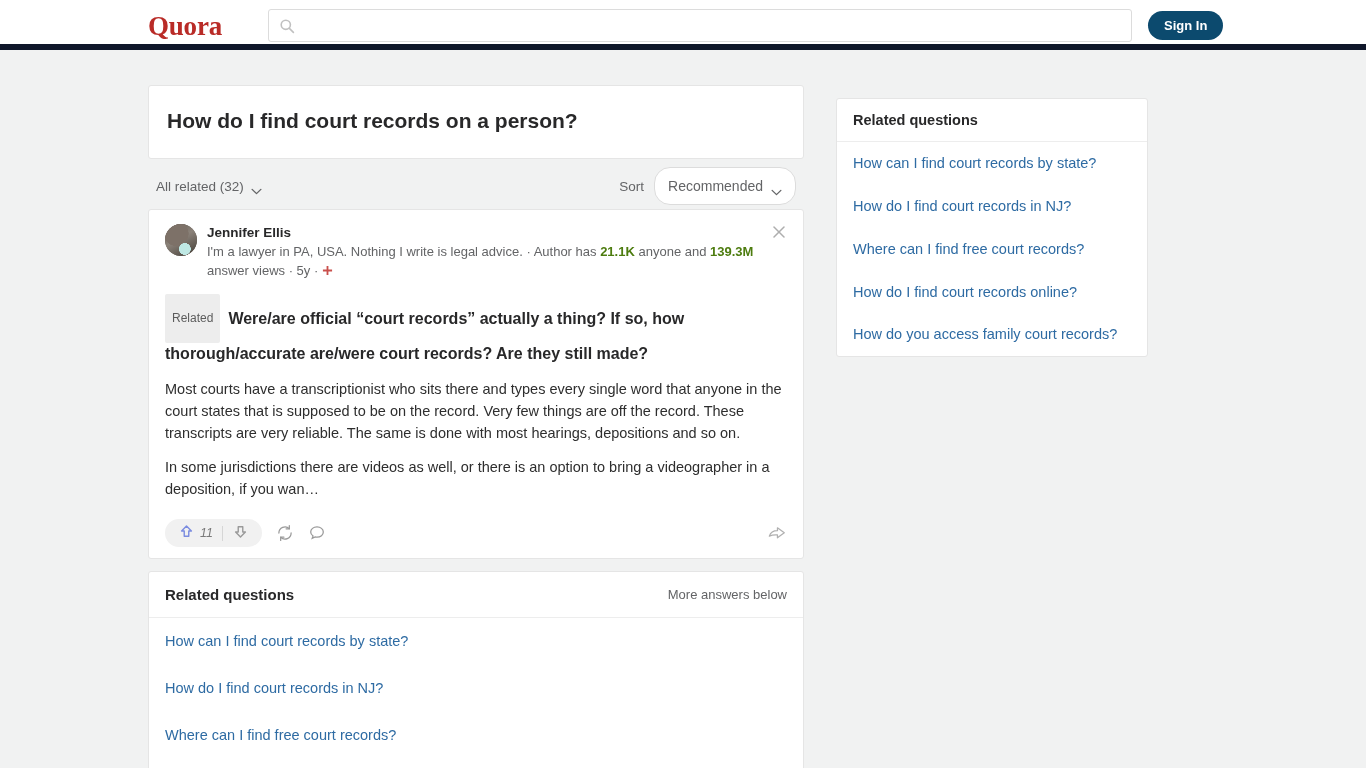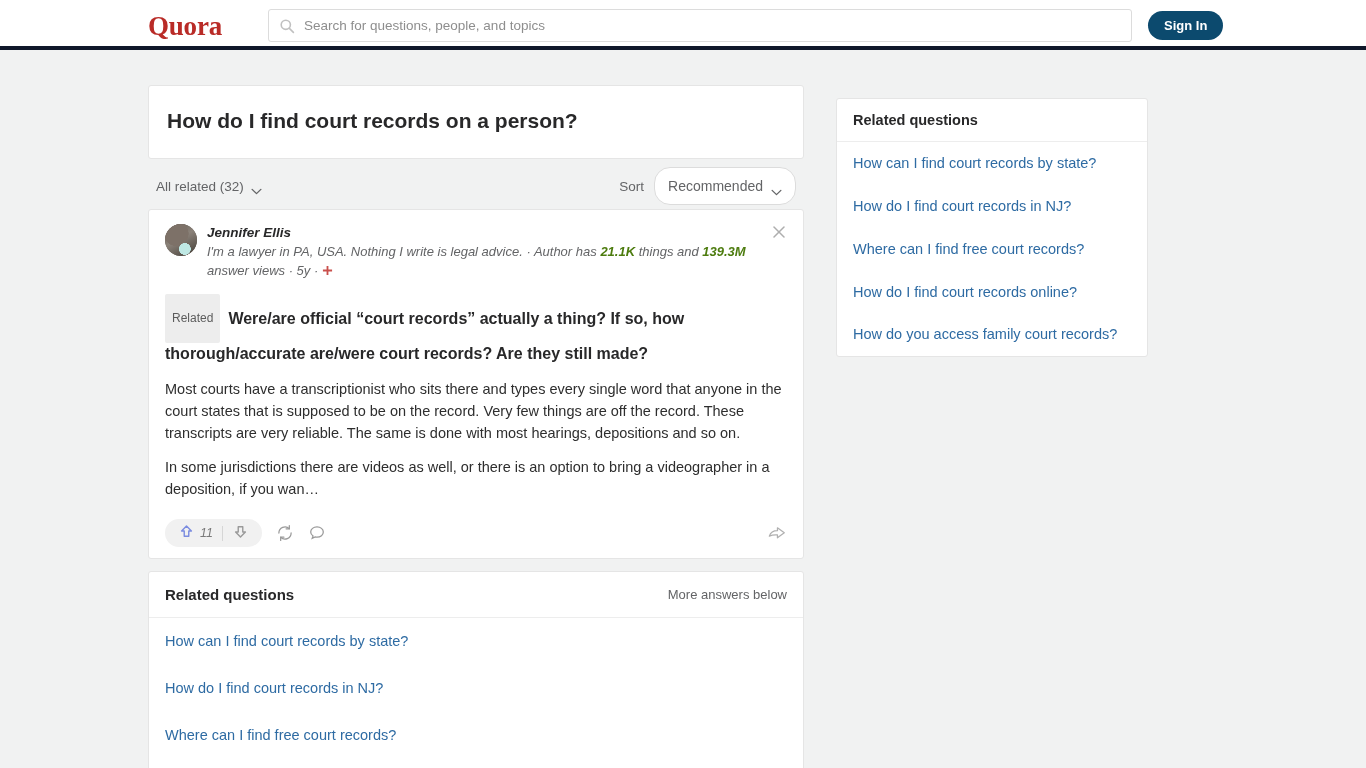--- a/index.html
+++ b/index.html
@@ -10,21 +10,21 @@
     background: #f1f2f2;
     font-family: "Liberation Sans", sans-serif;
     -webkit-font-smoothing: antialiased;
   }
 
   
   .header {
     position: relative;
     height: 50px;
     background: #ffffff;
-    border-bottom: 4px solid #0f172a;
+    border-bottom: 6px solid #0f172a;
     display: flex;
     align-items: center;
   }
   .logo {
     position: absolute;
     left: 148px;
     top: 11px;
     font-family: "Liberation Serif", serif;
     font-size: 27px;
     font-weight: bold;
@@ -152,21 +152,21 @@
     background: #6a6259;
     position: relative;
   }
   .avatar.dog::before {
     content:""; position:absolute; inset:0;
     background:
       radial-gradient(circle at 62% 78%, #bfe8e4 0 18%, transparent 19%),
       radial-gradient(circle at 35% 30%, #7d7168 0 40%, transparent 41%),
       linear-gradient(150deg,#5c544c 0%,#8b8279 45%,#413b35 100%);
   }
-  .author-meta { flex: 1 1 auto; min-width: 0; font-style: italic; }
+  .author-meta { flex: 1 1 auto; min-width: 0; }
   .author-name {
     font-size: 13.5px;
     font-weight: bold;
     color: #282829;
     line-height: 1.35;
     cursor: pointer;
   }
   .author-cred {
     font-size: 13px;
     color: #636466;
@@ -272,21 +272,20 @@
 <div class="header">
   <div class="logo">Quora</div>
 
   <div class="search-box">
     <span class="search-icon">
       <svg viewBox="0 0 16 16" width="16" height="16" fill="none" stroke="#8e8e8e" stroke-width="1.6">
         <circle cx="6.8" cy="6.8" r="4.6"></circle>
           <line x1="10.4" y1="10.4" x2="14.4" y2="14.4" stroke-linecap="round"></line>
       </svg>
     </span>
-    <input class="search-input" type="text" placeholder="Search for questions, people, and topics" style="">
   </div>
 
   <button class="signin-btn">Sign In</button>
 </div>
 
 <div class="page">
 
   <div class="main-col">
 
     <div class="card qtitle-card">
@@ -322,21 +321,21 @@
           <line x1="3" y1="3" x2="13" y2="13"></line>
             <line x1="13" y1="3" x2="3" y2="13"></line>
         </svg>
       </div>
 
       <div class="author-row">
         <div class="avatar dog"></div>
         <div class="author-meta">
           <div class="author-name">Jennifer Ellis</div>
           <div class="author-cred">
-            <span>I'm a lawyer in PA, USA. Nothing I write is legal advice. · Author has </span><b>21.1K</b><span> things and </span><b>139.3M</b><span> answer views · 5y · </span><span class="plus-icon"><svg viewBox="0 0 12 12" width="11" height="11">
+            <span>I'm a lawyer in PA, USA. Nothing I write is legal advice. · Author has </span><b>21.1K</b><span> anyone and </span><b>139.3M</b><span> answer views · 5y · </span><span class="plus-icon"><svg viewBox="0 0 12 12" width="11" height="11">
                   <path d="M5 1h2v4h4v2H7v4H5V7H1V5h4z" fill="#c9504c"></path>
                 </svg></span>
           </div>
         </div>
       </div>
 
       <div class="ans-question">
         <span class="related-badge">Related</span><span>Were/are official “court records” actually a thing? If so, how thorough/accurate are/were court records? Are they still made?</span>
       </div>
 

